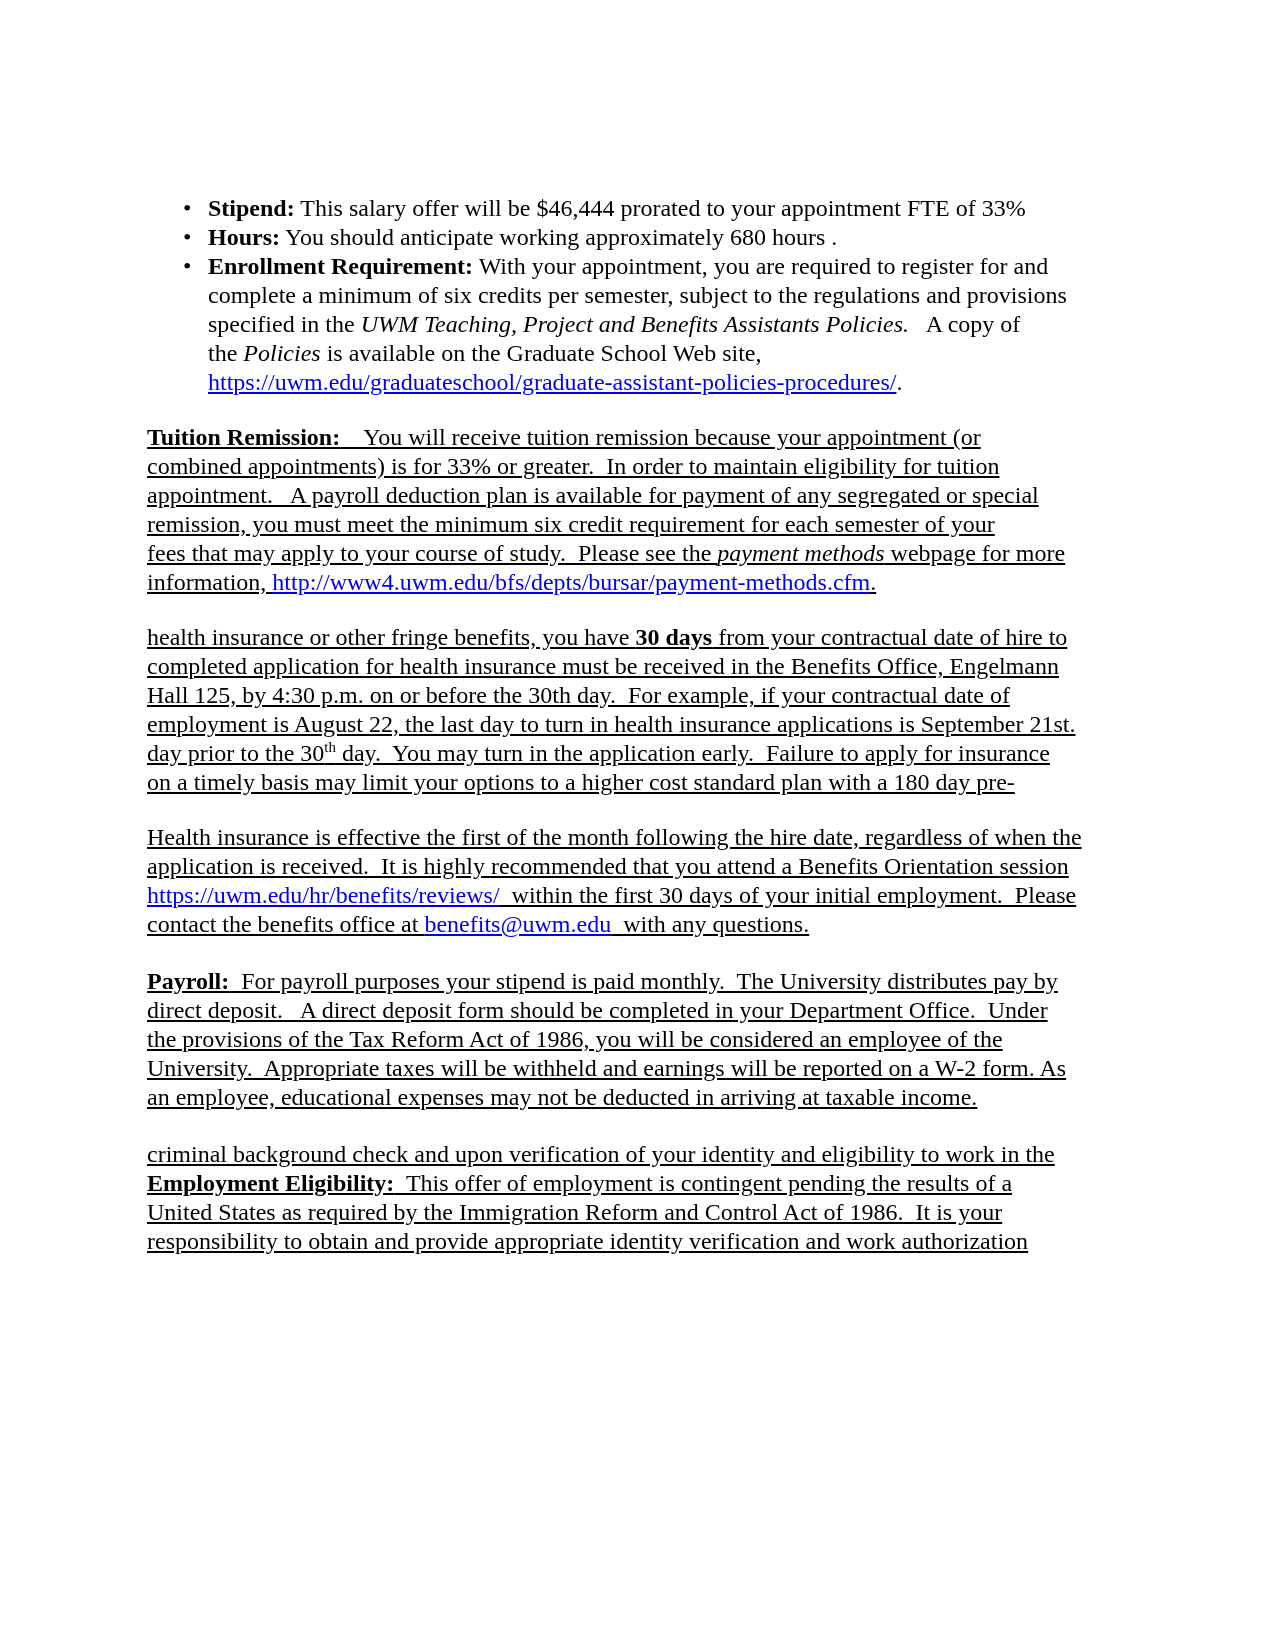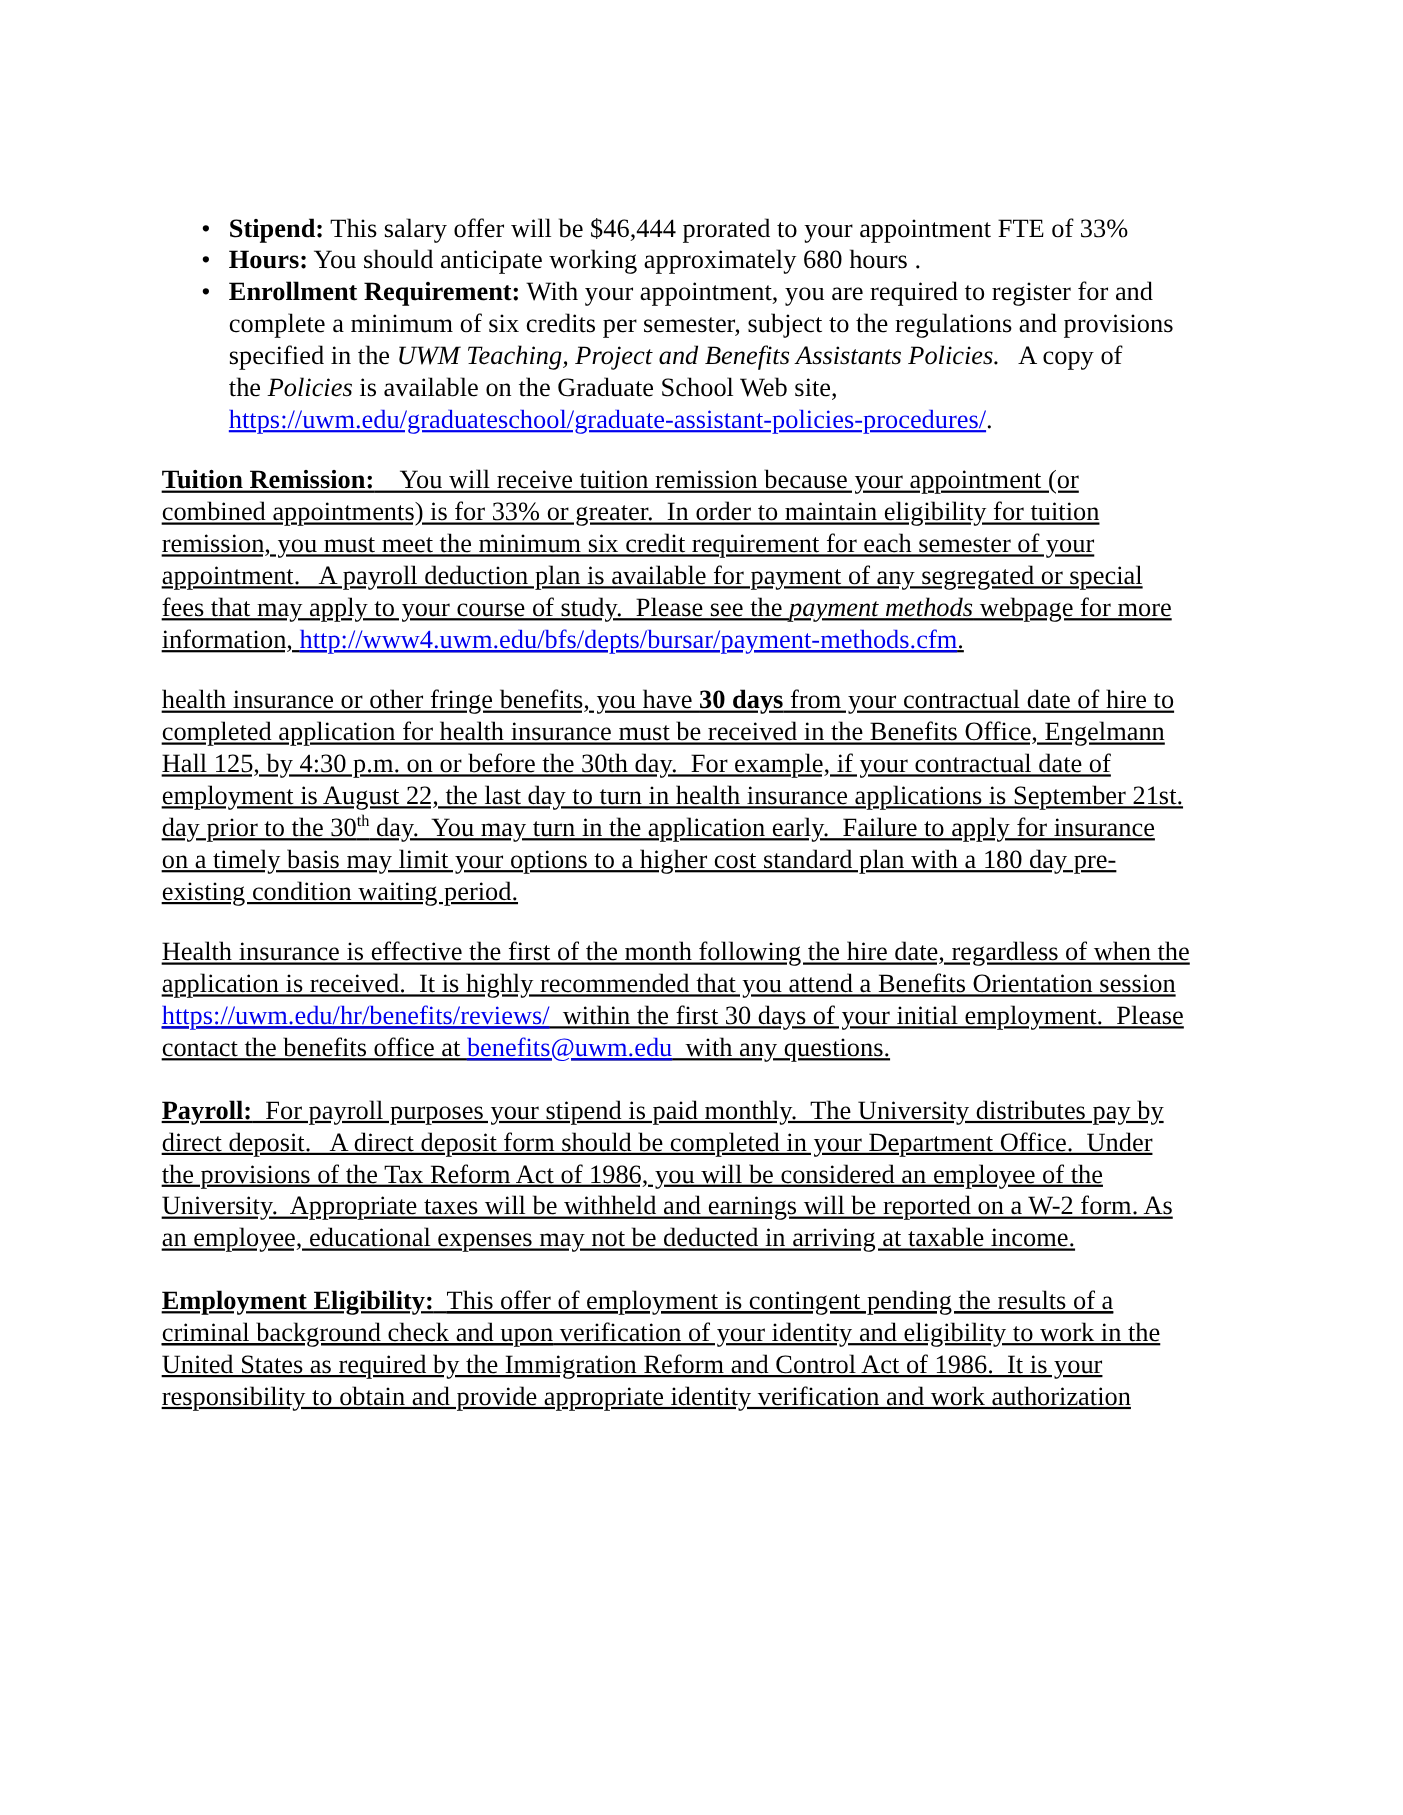--- a/index.html
+++ b/index.html
@@ -58,47 +58,46 @@
           <div class="line"><span class="bullet-mark">•</span><span class="seg-b">Enrollment Requirement:</span><span class="seg-n"> With your appointment, you are required to register for and</span></div>
           <div class="line"><span class="seg-n">complete a minimum of six credits per semester, subject to the regulations and provisions</span></div>
           <div class="line"><span class="seg-n">specified in the </span><span class="seg-i">UWM Teaching, Project and Benefits Assistants Policies.</span><span class="seg-n">   A copy of</span></div>
           <div class="line"><span class="seg-n">the </span><span class="seg-i">Policies</span><span class="seg-n"> is available on the Graduate School Web site,</span></div>
           <div class="line"><a href="#" class="seg-l">https://uwm.edu/graduateschool/graduate-assistant-policies-procedures/</a><span class="seg-n">.</span></div>
         </div>
       </div>
       <div class="block">
         <div class="line"><span class="seg-b">Tuition Remission:</span><span class="seg-n">    You will receive tuition remission because your appointment (or</span></div>
         <div class="line"><span class="seg-n">combined appointments) is for 33% or greater.  In order to maintain eligibility for tuition</span></div>
+        <div class="line"><span class="seg-n">appointment.   A payroll deduction plan is available for payment of any segregated or special</span></div>
         <div class="line"><span class="seg-n">remission, you must meet the minimum six credit requirement for each semester of your</span></div>
-        <div class="line"><span class="seg-n">appointment.   A payroll deduction plan is available for payment of any segregated or special</span></div>
         <div class="line"><span class="seg-n">fees that may apply to your course of study.  Please see the </span><span class="seg-i">payment methods</span><span class="seg-n"> webpage for more</span></div>
         <div class="line"><span class="seg-n">information, </span><a href="#" class="seg-l">http://www4.uwm.edu/bfs/depts/bursar/payment-methods.cfm</a><span class="seg-n">.</span></div>
       </div>
       <div class="block">
         <div class="line"><span class="seg-n">health insurance or other fringe benefits, you have </span><span class="seg-b">30 days</span><span class="seg-n"> from your contractual date of hire to</span></div>
         <div class="line"><span class="seg-n">completed application for health insurance must be received in the Benefits Office, Engelmann</span></div>
         <div class="line"><span class="seg-n">Hall 125, by 4:30 p.m. on or before the 30th day.  For example, if your contractual date of</span></div>
         <div class="line"><span class="seg-n">employment is August 22, the last day to turn in health insurance applications is September 21st.</span></div>
         <div class="line"><span class="seg-n">day prior to the 30</span><span class="seg-p">th</span><span class="seg-n"> day.  You may turn in the application early.  Failure to apply for insurance</span></div>
         <div class="line"><span class="seg-n">on a timely basis may limit your options to a higher cost standard plan with a 180 day pre-</span></div>
-        <div class="line"><span class="seg-n">existing condition waiting period.</span></div>
       </div>
       <div class="block">
         <div class="line"><span class="seg-n">Health insurance is effective the first of the month following the hire date, regardless of when the</span></div>
         <div class="line"><span class="seg-n">application is received.  It is highly recommended that you attend a Benefits Orientation session</span></div>
         <div class="line"><a href="#" class="seg-l">https://uwm.edu/hr/benefits/reviews/</a><span class="seg-n">  within the first 30 days of your initial employment.  Please</span></div>
         <div class="line"><span class="seg-n">contact the benefits office at </span><a href="#" class="seg-l">benefits@uwm.edu</a><span class="seg-n">  with any questions.</span></div>
       </div>
       <div class="block extra-gap">
         <div class="line"><span class="seg-b">Payroll:</span><span class="seg-n">  For payroll purposes your stipend is paid monthly.  The University distributes pay by</span></div>
         <div class="line"><span class="seg-n">direct deposit.   A direct deposit form should be completed in your Department Office.  Under</span></div>
         <div class="line"><span class="seg-n">the provisions of the Tax Reform Act of 1986, you will be considered an employee of the</span></div>
         <div class="line"><span class="seg-n">University.  Appropriate taxes will be withheld and earnings will be reported on a W-2 form. As</span></div>
         <div class="line"><span class="seg-n">an employee, educational expenses may not be deducted in arriving at taxable income.</span></div>
       </div>
       <div class="block extra-gap">
+        <div class="line"><span class="seg-u">criminal background check and upon</span><span class="seg-n"> verification of your identity and eligibility to work in the</span></div>
         <div class="line"><span class="seg-b">Employment Eligibility:</span><span class="seg-n">  </span><span class="seg-u">This offer of employment is contingent pending the results of a</span></div>
-        <div class="line"><span class="seg-u">criminal background check and upon</span><span class="seg-n"> verification of your identity and eligibility to work in the</span></div>
         <div class="line"><span class="seg-n">United States as required by the Immigration Reform and Control Act of 1986.  It is your</span></div>
         <div class="line"><span class="seg-n">responsibility to obtain and provide appropriate identity verification and work authorization</span></div>
       </div>
     </div>
 </div>
 
 </body></html>

